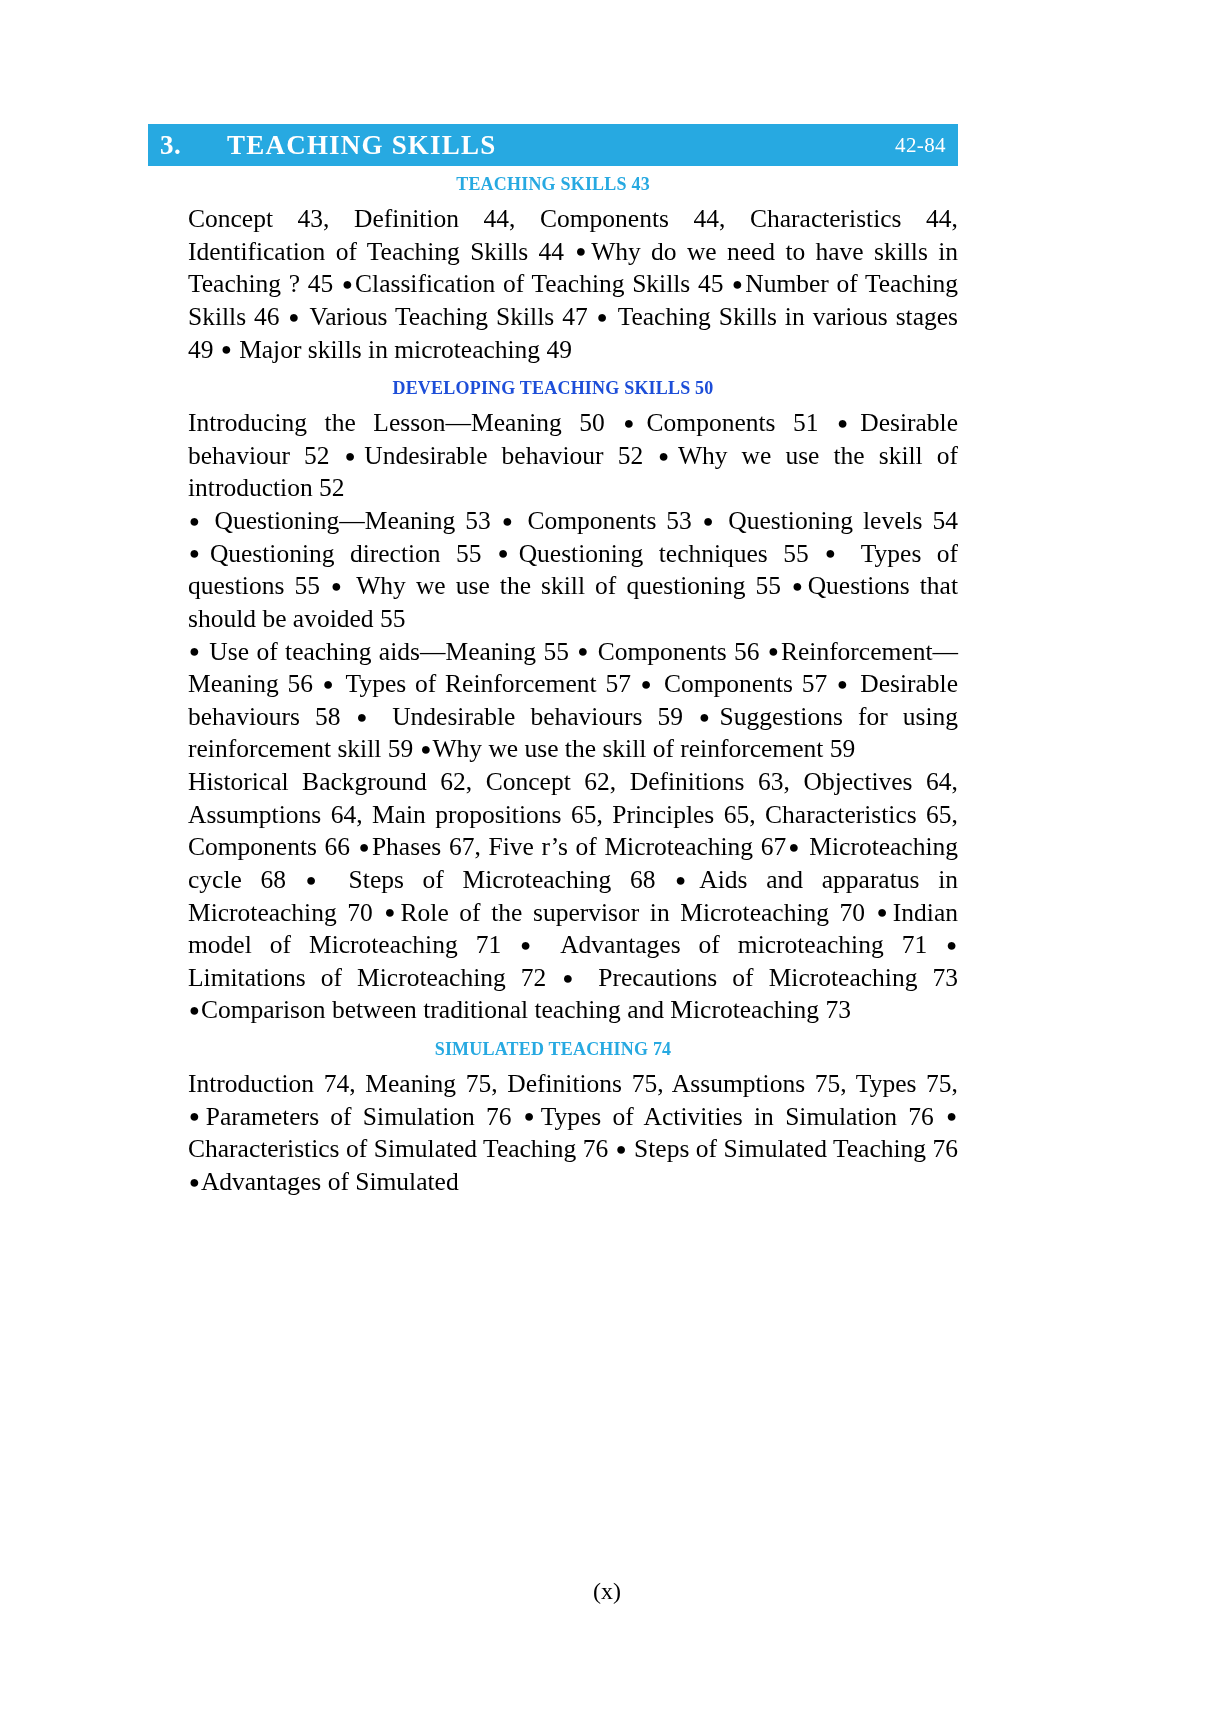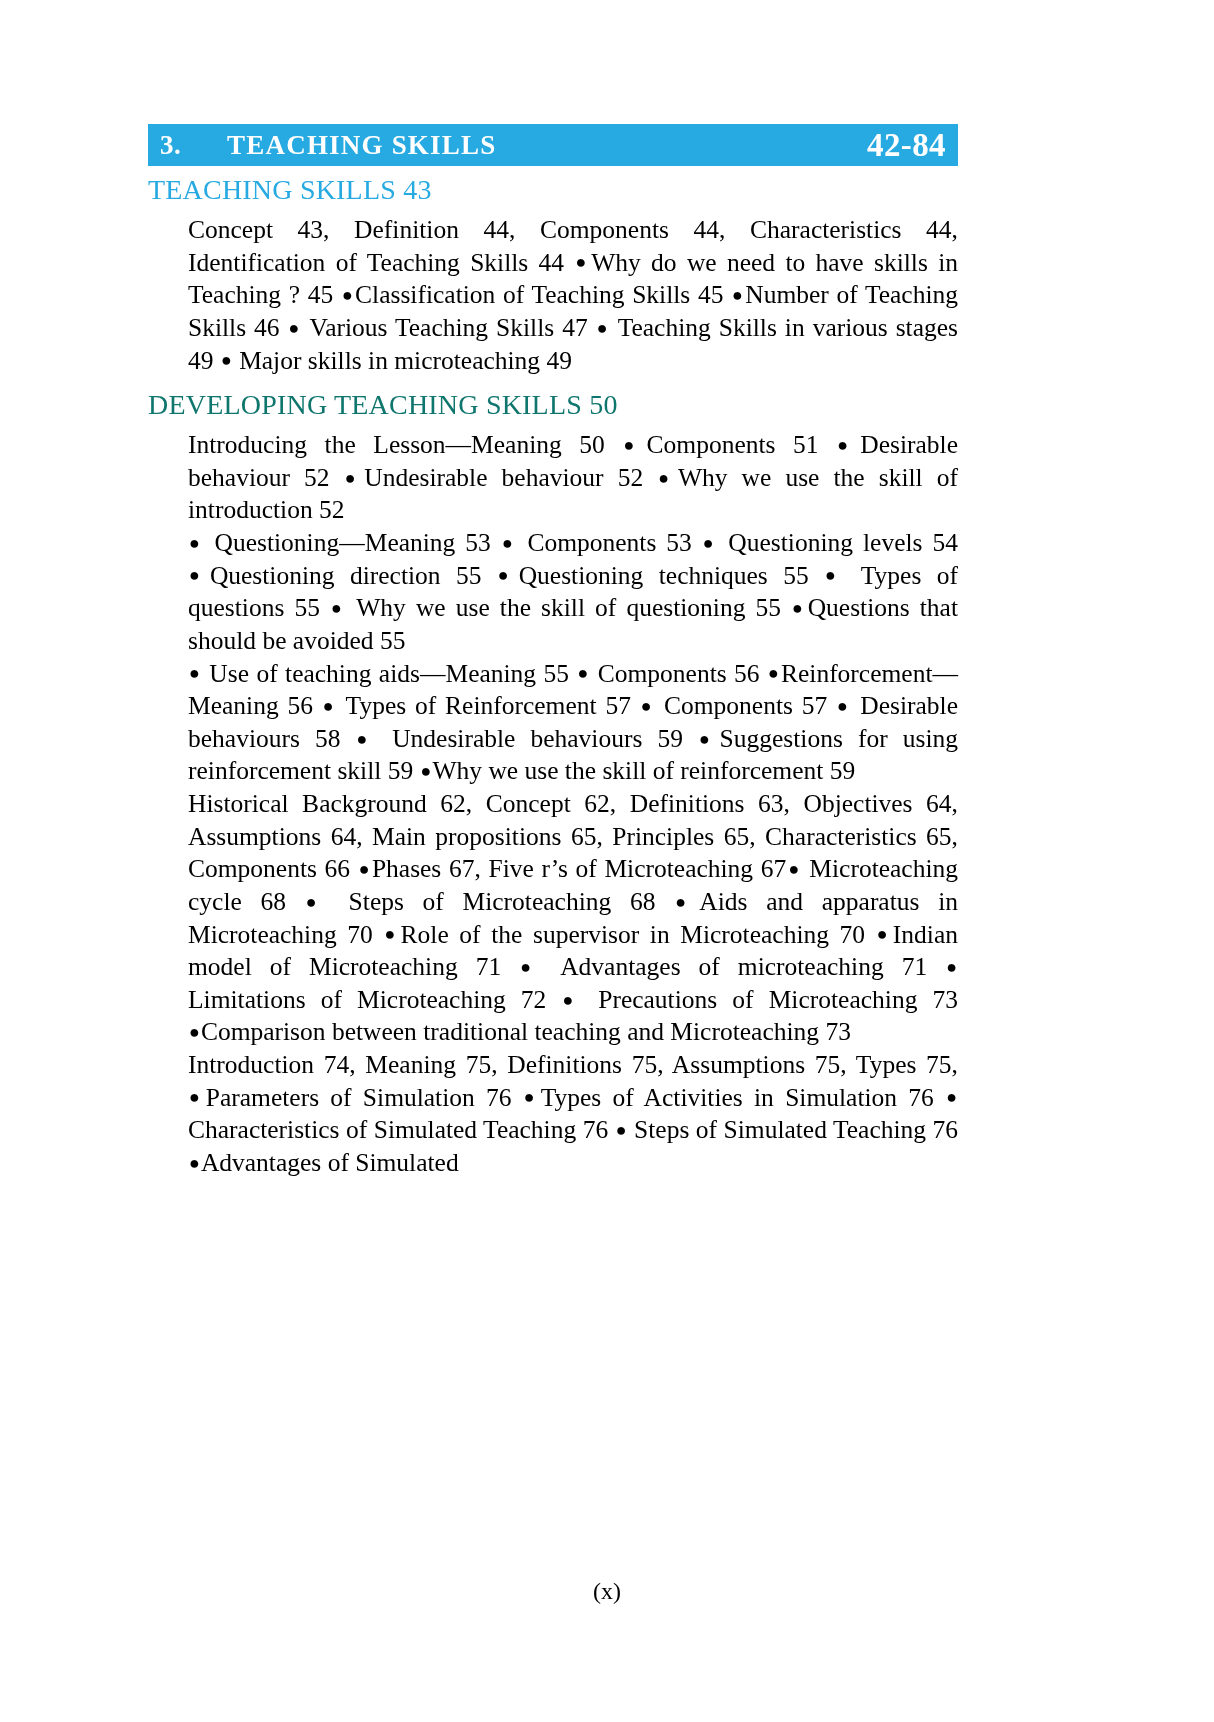--- a/index.html
+++ b/index.html
@@ -48,32 +48,33 @@
     align-items: baseline;
   }
   .chapter-num {
     margin-right: 12px;
   }
   .chapter-title {
     letter-spacing: 1.2px;
     margin-left: 34px;
   }
   .chapter-pages {
-    font-weight: bold;
-    font-size: 33px;
+    font-weight: normal;
+    font-size: 21px;
   }
   
   .section-head {
     color: #27a9e1;
-    font-weight: normal;
-    font-size: 28px;
+    font-weight: bold;
+    font-size: 18px;
     font-family: "Liberation Serif", serif;
     margin-top: 12px;
     margin-bottom: 2px;
     letter-spacing: 0.2px;
+    text-align: center;
   }
   .section-head.first {
     margin-top: 8px;
   }
   .entry {
     font-size: 25.5px;
     line-height: 1.28;
     text-align: justify;
     text-justify: inter-word;
     margin: 8px 0 0 40px;
@@ -111,26 +112,27 @@
       <div class="chapter-title-wrap">
         <span class="chapter-num">3.</span>
         <span class="chapter-title">TEACHING  SKILLS</span>
       </div>
       <span class="chapter-pages">42-84</span>
     </div>
 
     <div class="section-head first" style="color: rgb(39, 169, 225);">TEACHING SKILLS 43</div>
     <p class="entry">Concept 43, Definition 44, Components 44, Characteristics 44, Identification of Teaching Skills 44 <span class="bullet">●</span>Why do we need to have skills in Teaching ? 45 <span class="bullet">●</span>Classification of Teaching Skills 45 <span class="bullet">●</span>Number of Teaching Skills 46 <span class="bullet">●</span> Various Teaching Skills 47 <span class="bullet">●</span> Teaching Skills in various stages 49 <span class="bullet">●</span> Major skills in microteaching 49</p>
 
-    <div class="section-head" style="color: #0f766e;">DEVELOPING TEACHING SKILLS 50</div>
+    <div class="section-head" style="color: #1d4ed8;">DEVELOPING TEACHING SKILLS 50</div>
     <p class="entry"><span class="bold">Introducing the Lesson—</span>Meaning 50 <span class="bullet">●</span>Components  51 <span class="bullet">●</span>Desirable behaviour  52 <span class="bullet">●</span>Undesirable behaviour 52 <span class="bullet">●</span>Why we use the skill of introduction 52</p>
     <p class="entry"><span class="bullet">●</span> <span class="bold">Questioning—</span>Meaning 53 <span class="bullet">●</span> Components 53 <span class="bullet">●</span> Questioning levels 54 <span class="bullet">●</span>Questioning direction 55 <span class="bullet">●</span>Questioning techniques 55 <span class="bullet">●</span> Types of questions 55 <span class="bullet">●</span> Why we use the skill of questioning 55 <span class="bullet">●</span>Questions that should be avoided 55</p>
     <p class="entry"><span class="bullet">●</span> <span class="bold">Use of teaching aids—</span>Meaning 55 <span class="bullet">●</span> Components 56 <span class="bullet">●</span><span class="bold">Reinforcement—</span>Meaning 56 <span class="bullet">●</span> Types of Reinforcement 57 <span class="bullet">●</span> Components 57 <span class="bullet">●</span> Desirable behaviours 58 <span class="bullet">●</span> Undesirable behaviours 59 <span class="bullet">●</span>Suggestions for using reinforcement skill 59 <span class="bullet">●</span>Why we use the skill of reinforcement 59</p>
 
     <p class="entry">Historical Background 62, Concept 62, Definitions 63, Objectives 64, Assumptions 64, Main propositions 65, Principles 65, Characteristics 65, Components 66 <span class="bullet">●</span>Phases 67, Five r’s of Microteaching 67<span class="bullet">●</span> Microteaching cycle 68 <span class="bullet">●</span> Steps of Microteaching 68 <span class="bullet">●</span>Aids and apparatus in Microteaching 70 <span class="bullet">●</span>Role of the supervisor in Microteaching 70 <span class="bullet">●</span>Indian model of Microteaching 71 <span class="bullet">●</span> Advantages of microteaching 71 <span class="bullet">●</span> Limitations of Microteaching 72 <span class="bullet">●</span> Precautions of Microteaching 73 <span class="bullet">●</span>Comparison between traditional teaching and Microteaching 73</p>
 
+    <div class="section-head" style="color: rgb(39, 169, 225);">SIMULATED TEACHING 74</div>
     <p class="entry">Introduction 74, Meaning 75, Definitions 75, Assumptions 75, Types 75, <span class="bullet">●</span>Parameters of Simulation 76 <span class="bullet">●</span>Types of Activities in Simulation 76 <span class="bullet">●</span> Characteristics of Simulated Teaching 76 <span class="bullet">●</span> Steps of Simulated Teaching 76 <span class="bullet">●</span>Advantages of Simulated</p>
 
   </div>
 
   <div class="footer">(x)</div>
 
 </div>
 
 </body></html>

